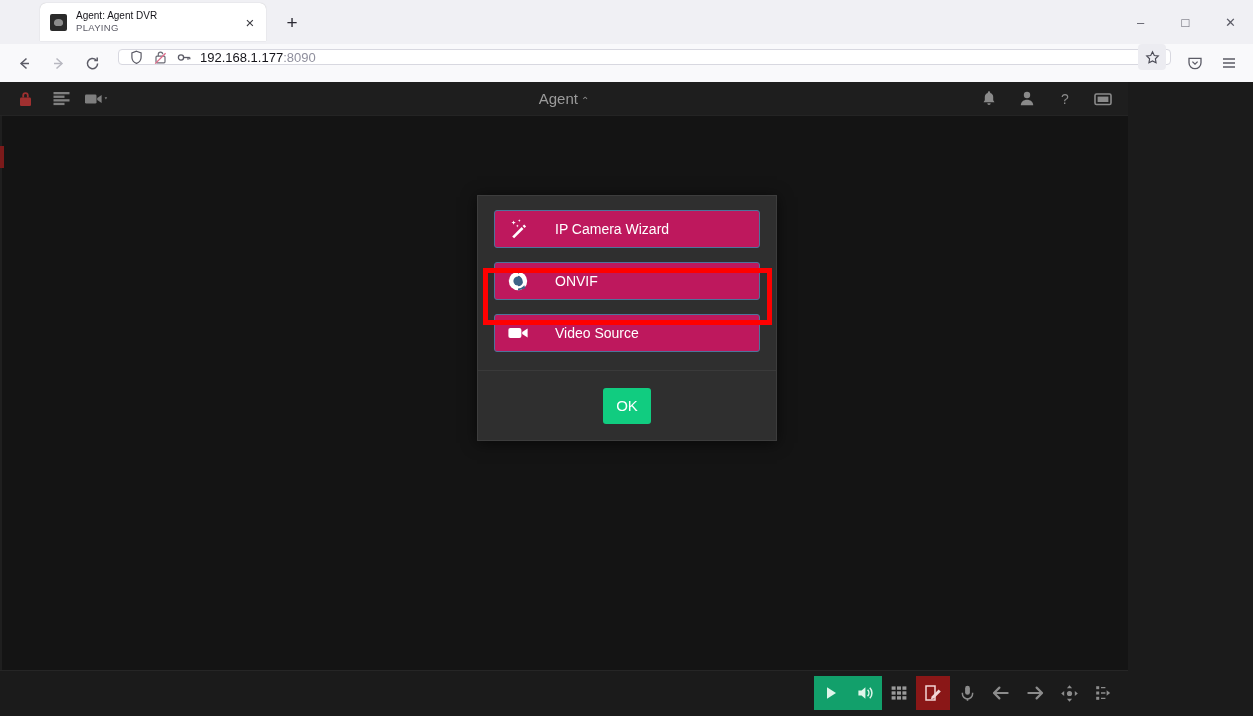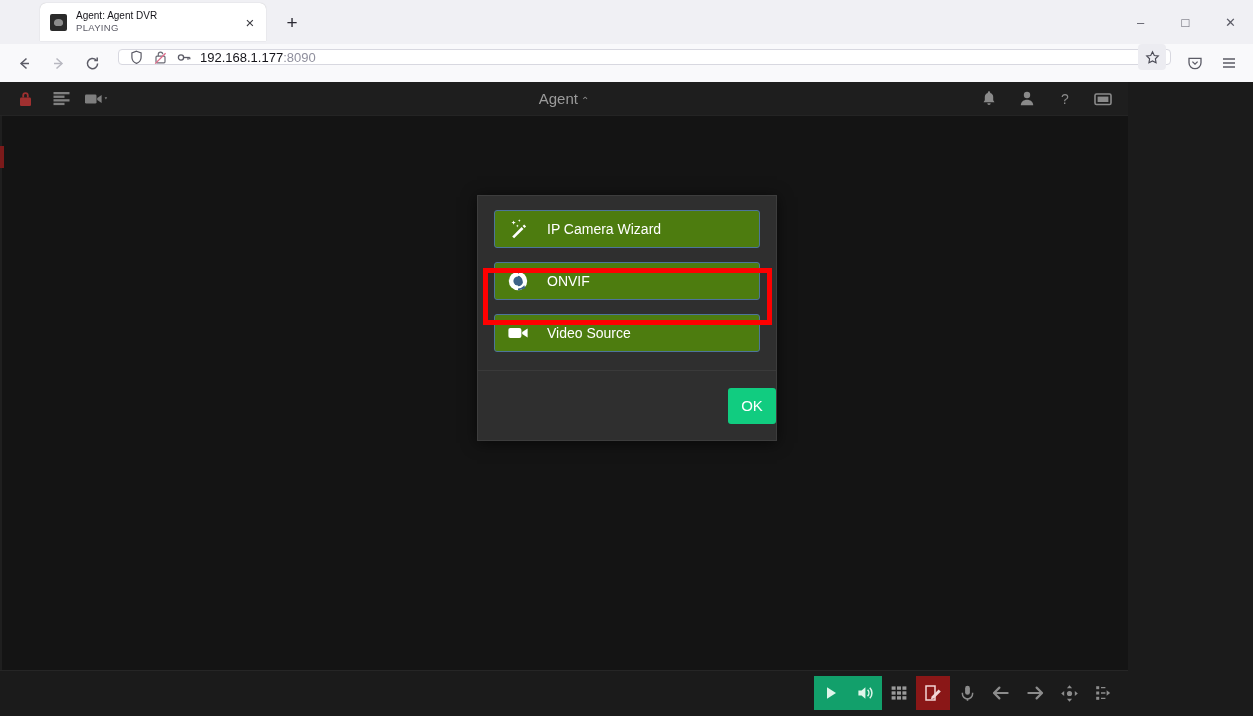--- a/index.html
+++ b/index.html
@@ -134,32 +134,32 @@
   }
   .dialog-header {
     height: 71px; display: flex; align-items: center;
     padding: 0 16px; border-bottom: 1px solid #3a3a3a;
     background: #333333;
   }
   .dialog-title { font-size: 21px; font-weight: bold; color: #ffffff; }
   .dialog-body { padding: 14px 16px 18px 16px; background: #2f2f2f; }
   .dev-btn {
     height: 38px; margin-bottom: 14px;
-    background: #4d7c0f; border: 1px solid #4d749b; border-radius: 3px;
-    display: flex; align-items: center; padding-left: 10px; gap: 16px;
+    background: #be185d; border: 1px solid #4d749b; border-radius: 3px;
+    display: flex; align-items: center; padding-left: 10px; gap: 24px;
   }
   .dev-btn:last-child { margin-bottom: 0; }
   .dev-btn .lbl { font-size: 14px; color: #ffffff; }
   .dev-ico {
     width: 26px; height: 26px; flex: 0 0 26px;
     display: flex; align-items: center; justify-content: center;
   }
   .dialog-footer {
     height: 70px; border-top: 1px solid #3a3a3a; background: #2f2f2f;
-    display: flex; align-items: center; justify-content: flex-end;
+    display: flex; align-items: center; justify-content: center;
     padding-right: 0;
   }
   .ok-btn {
     width: 48px; height: 36px; background: #11cc80; border: none;
     border-radius: 3px; color: #ffffff; font-size: 15px;
     font-family: "Liberation Sans", sans-serif;
     display: flex; align-items: center; justify-content: center;
   }
   .highlight-box {
     position: absolute; left: 483px; top: 186px;

